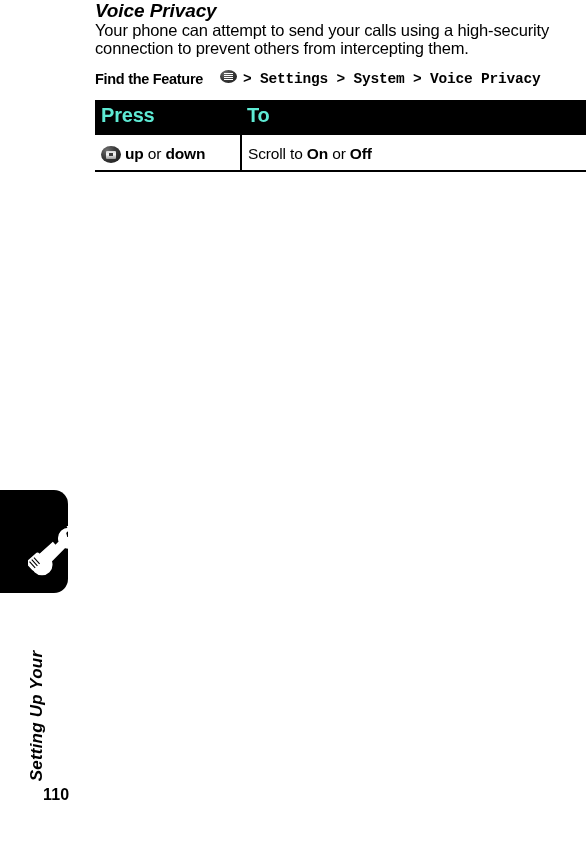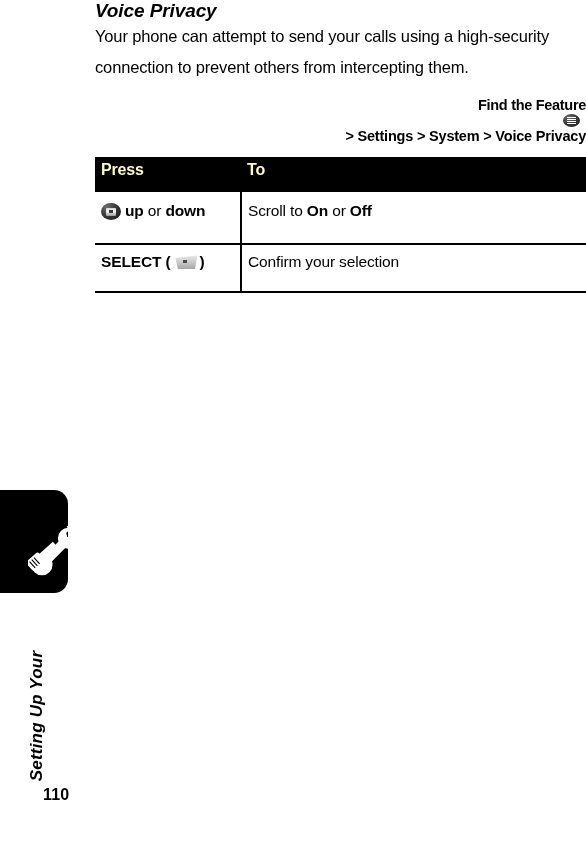--- a/index.html
+++ b/index.html
@@ -29,43 +29,43 @@
     font-weight: bold;
     font-style: italic;
     line-height: 19px;
     letter-spacing: -0.1px;
     margin: 1px 0 0 0;
     white-space: nowrap;
   }
 
   #body-paragraph {
     font-size: 16.5px;
-    line-height: 31px;
+    line-height: 18px;
     margin: 1px 0 0 0;
     width: 462px;
     letter-spacing: -0.15px;
   }
 
   
   #find-the-feature {
     margin-top: 13px;
     font-size: 14.5px;
     font-weight: bold;
     line-height: 18px;
     white-space: nowrap;
     letter-spacing: -0.2px;
     display: flex;
-    align-items: flex-end;
-    flex-direction: column;
+    align-items: flex-start;
   }
   #find-the-feature .fl-label {
     letter-spacing: -0.3px;
   }
   #find-the-feature .path {
     letter-spacing: -0.2px;
+    font-family: Liberation Mono, monospace;
   }
 
   
   .menu-key-icon {
     display: inline-block;
     width: 17px;
     height: 13px;
     border-radius: 50%;
     margin: 0 6px 0 17px;
     position: relative;
@@ -96,34 +96,34 @@
     margin-top: 12px;
     width: 491px;
     border-collapse: collapse;
     table-layout: fixed;
   }
   #feature-table col.c1 { width: 146px; }
   #feature-table col.c2 { width: 345px; }
 
   #feature-table thead th {
     background: #000000;
-    color: #fef9c3;
-    font-size: 16px;
+    color: #5eead4;
+    font-size: 20px;
     font-weight: bold;
     text-align: left;
     padding: 4px 0 6px 6px;
     height: 25px;
     vertical-align: top;
     letter-spacing: -0.2px;
   }
 
   #feature-table tbody td {
     border-bottom: 2.5px solid #000000;
     font-size: 15.5px;
-    padding: 5px 0 18px 6px;
+    padding: 5px 0 2px 6px;
     vertical-align: middle;
     height: 23px;
     letter-spacing: -0.15px;
   }
   #feature-table tbody td.press-cell {
     font-weight: bold;
     border-right: 2.5px solid #000000;
     white-space: nowrap;
   }
   #feature-table tbody td.press-cell .reg { font-weight: normal; }
@@ -266,29 +266,20 @@
         <th>To</th>
       </tr>
     </thead>
     <tbody>
       <tr class="first-row">
         <td class="press-cell">
           <span class="nav-key-icon"></span><span>up</span><span class="reg"> or </span><span>down</span>
         </td>
         <td class="to-cell">
           <span>Scroll to </span><b>On</b><span> or </span><b>Off</b>
-        </td>
-      </tr>
-      <tr>
-        <td class="press-cell">
-          <span>SELECT</span>
-          <span>(</span><span class="soft-key left"><span class="shape"></span><span class="dot"></span></span><span>)</span>
-        </td>
-        <td class="to-cell">
-          <span>Confirm your selection</span>
         </td>
       </tr>
     </tbody>
   </table>
 </div>
 
 <div id="chapter-tab">
   <svg class="tools-icon" width="52" height="52" viewBox="0 0 52 52">
     <g fill="#ffffff" stroke="#ffffff" stroke-width="1.5" stroke-linejoin="round">
       <path d="M40.5 2.5 c-5.4 0-9.8 4.4-9.8 9.8 0 1.3 .25 2.5 .7 3.6

